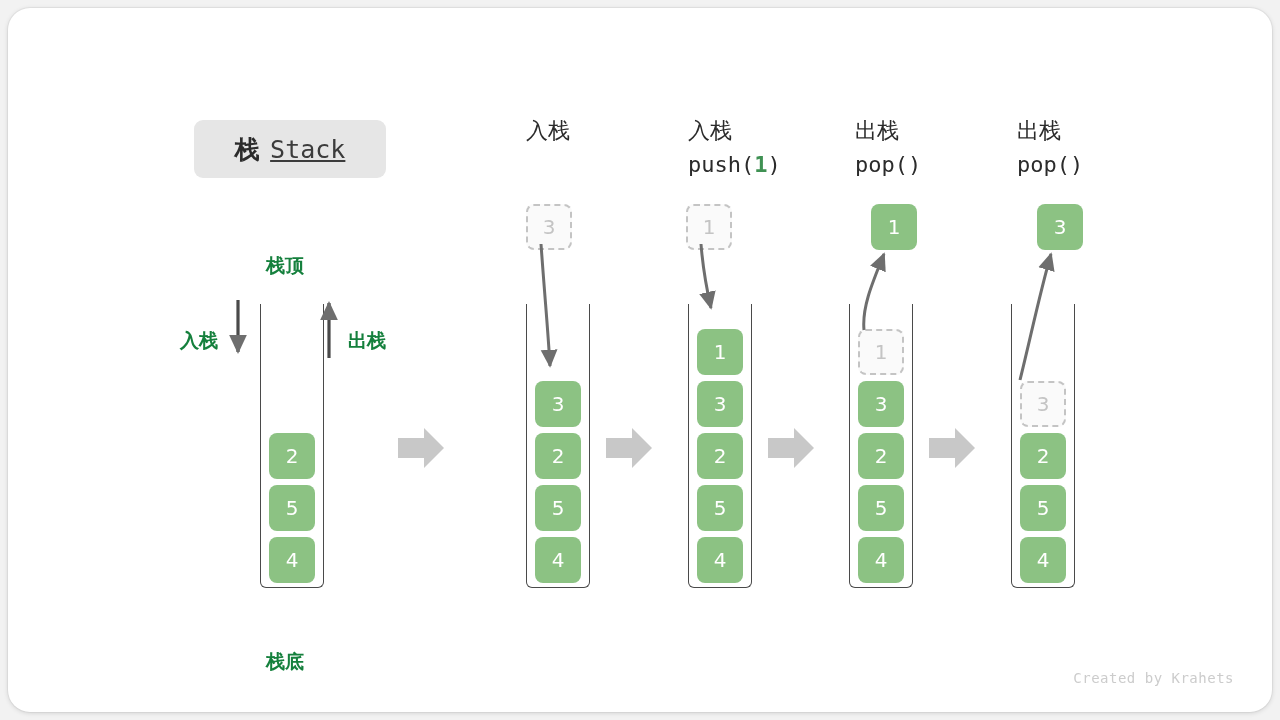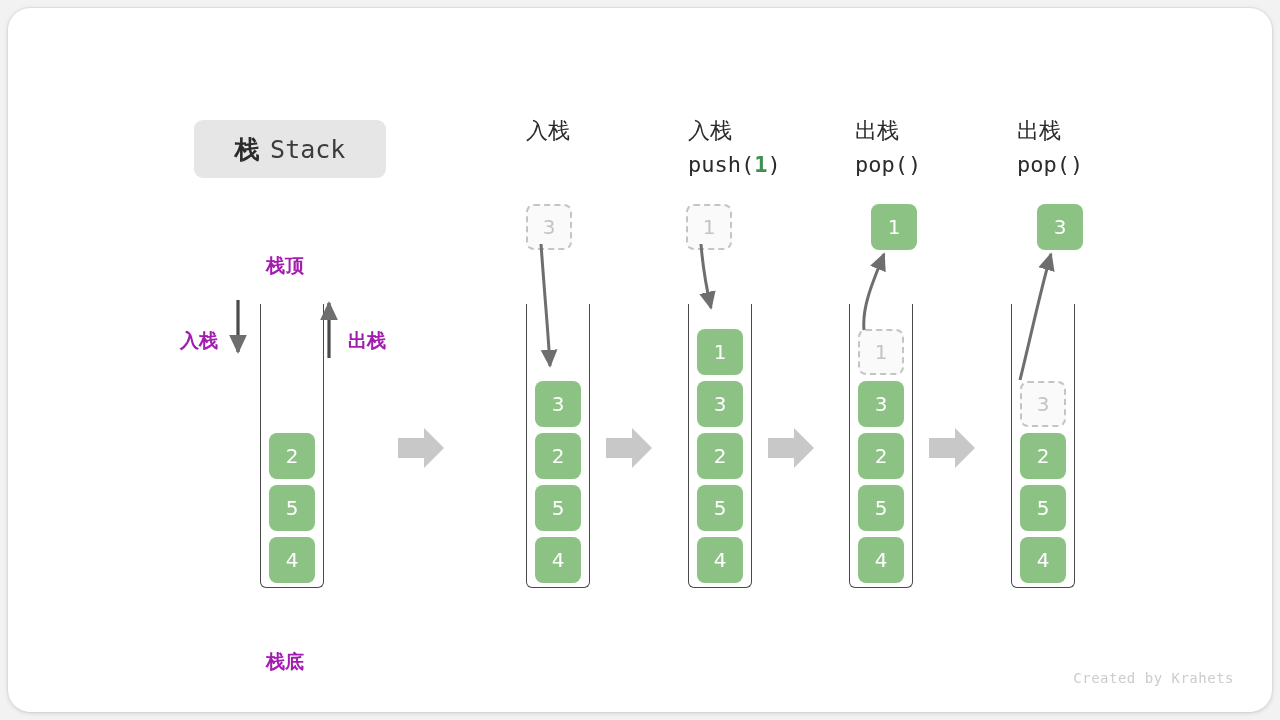--- a/index.html
+++ b/index.html
@@ -31,27 +31,27 @@
     background: #e6e6e6;
     border-radius: 9px;
     display: flex; align-items: center; justify-content: center;
   }
   .title-badge .t-cn {
     font-size: 25px; font-weight: bold; color: #2b2b2b;
     letter-spacing: 0.5px;
   }
   .title-badge .t-en {
     font-family: "DejaVu Sans Mono", "Liberation Mono", monospace;
-    font-size: 25px; color: #3c3c3c; margin-left: 10px;
+    font-size: 25px; color: #3c3c3c; margin-left: 10px; text-decoration: underline;
   }
 
   
   .lbl {
     position: absolute;
-    font-size: 19px; font-weight: bold; color: #a21caf;
+    font-size: 19px; font-weight: bold; color: #15803d;
     white-space: nowrap;
   }
 
   
   .col-head {
     position: absolute;
     width: 170px;
     text-align: left;
     white-space: nowrap;
   }

